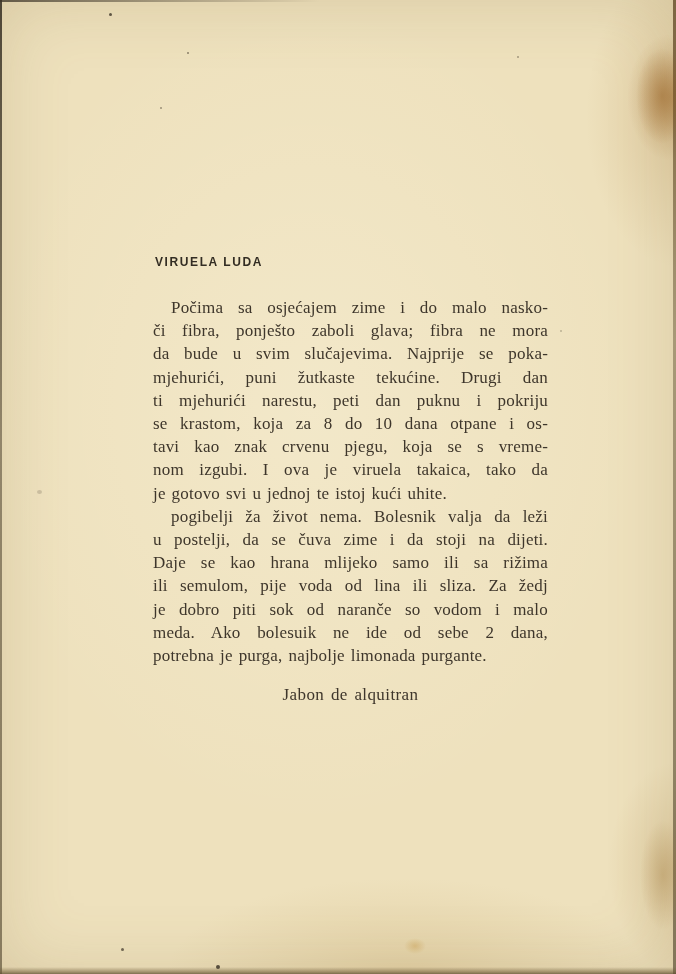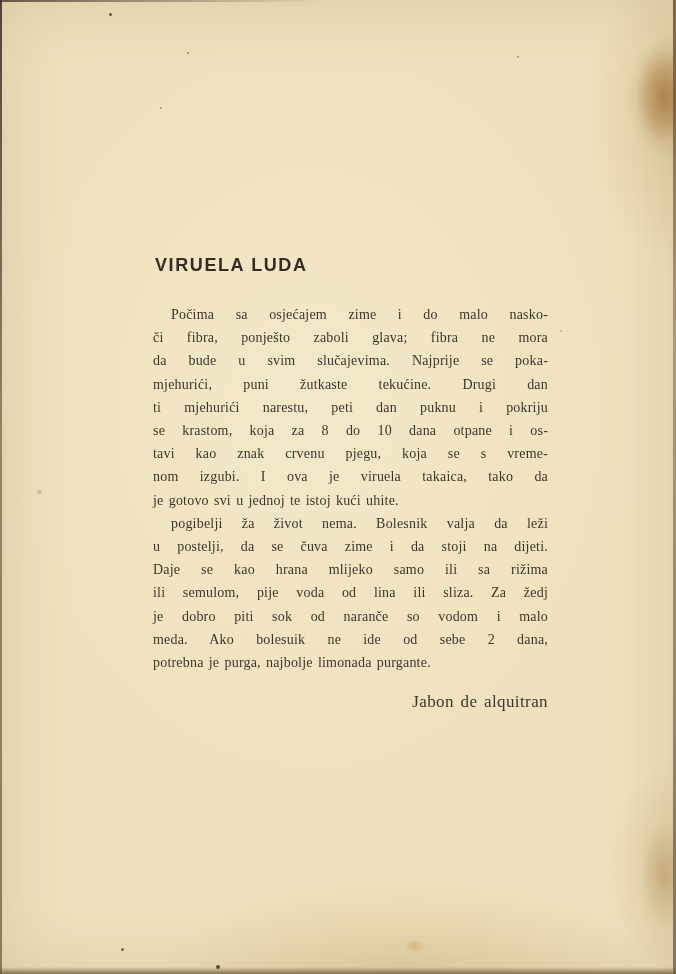--- a/index.html
+++ b/index.html
@@ -50,44 +50,44 @@
   .sp8 { left: 216px; top: 965px; width: 4px; height: 4px; opacity: 0.90; }
   
   .text-block {
     position: absolute;
     left: 153px; top: 255px; width: 395px;
     color: #3e362b;
   }
   .doc-title {
     font-family: "Liberation Sans", sans-serif;
     font-weight: 700;
-    font-size: 18px;
+    font-size: 12px;
     letter-spacing: 1.6px;
     color: #332d23;
     margin: 0 0 27px 2px;
   }
   .paragraph { margin: 0; }
   .paragraph .line {
-    font-size: 14px;
+    font-size: 17px;
     line-height: 23.2px;
     letter-spacing: 0.2px;
     word-spacing: 1.5px;
     text-align: justify;
     text-align-last: justify;
     white-space: nowrap; 
     width: 100%;
   }
   .paragraph .line:first-child { text-indent: 18px; }
   .paragraph .line:last-child  { text-align-last: left; }
   .footer-line {
     margin-top: 18px;
     font-size: 17px;
     letter-spacing: 0.4px;
     word-spacing: 2px;
-    text-align: right;
+    text-align: center;
     color: #3e362b;
   }
 </style>
 </head>
 <body>
 
 <div class="page">
 
   <div class="edge edge-left"></div>
   <div class="edge edge-right"></div>

